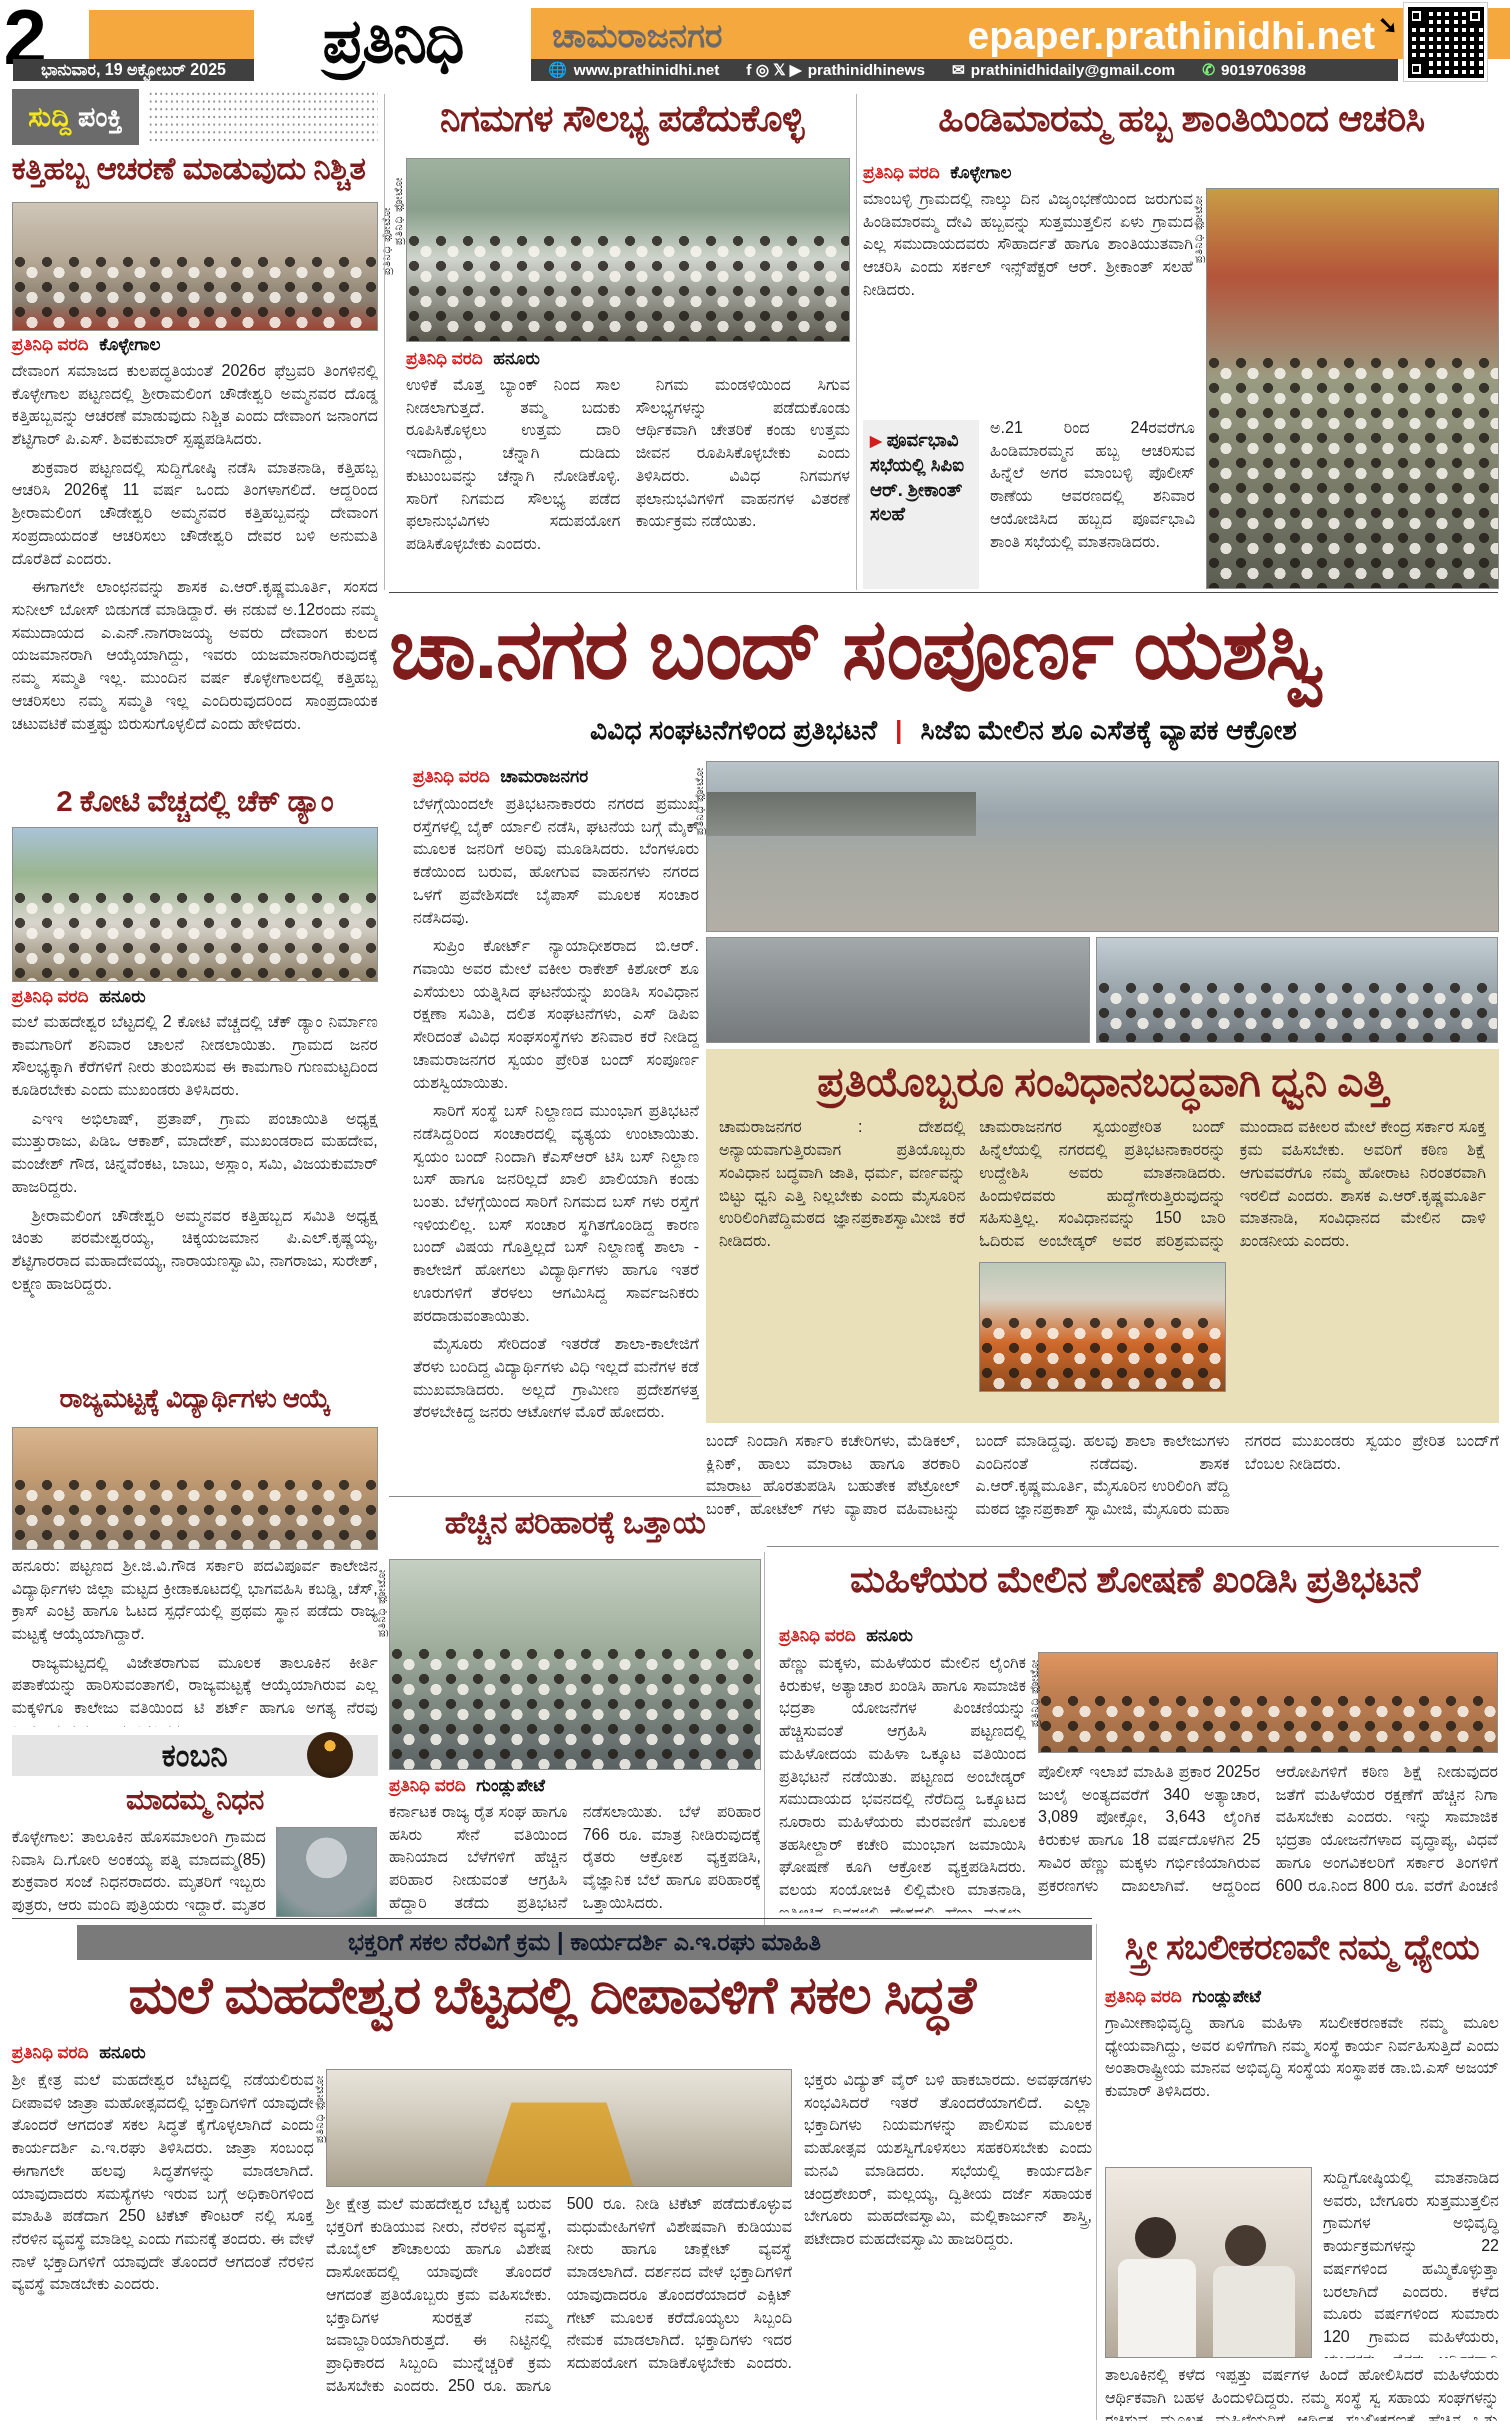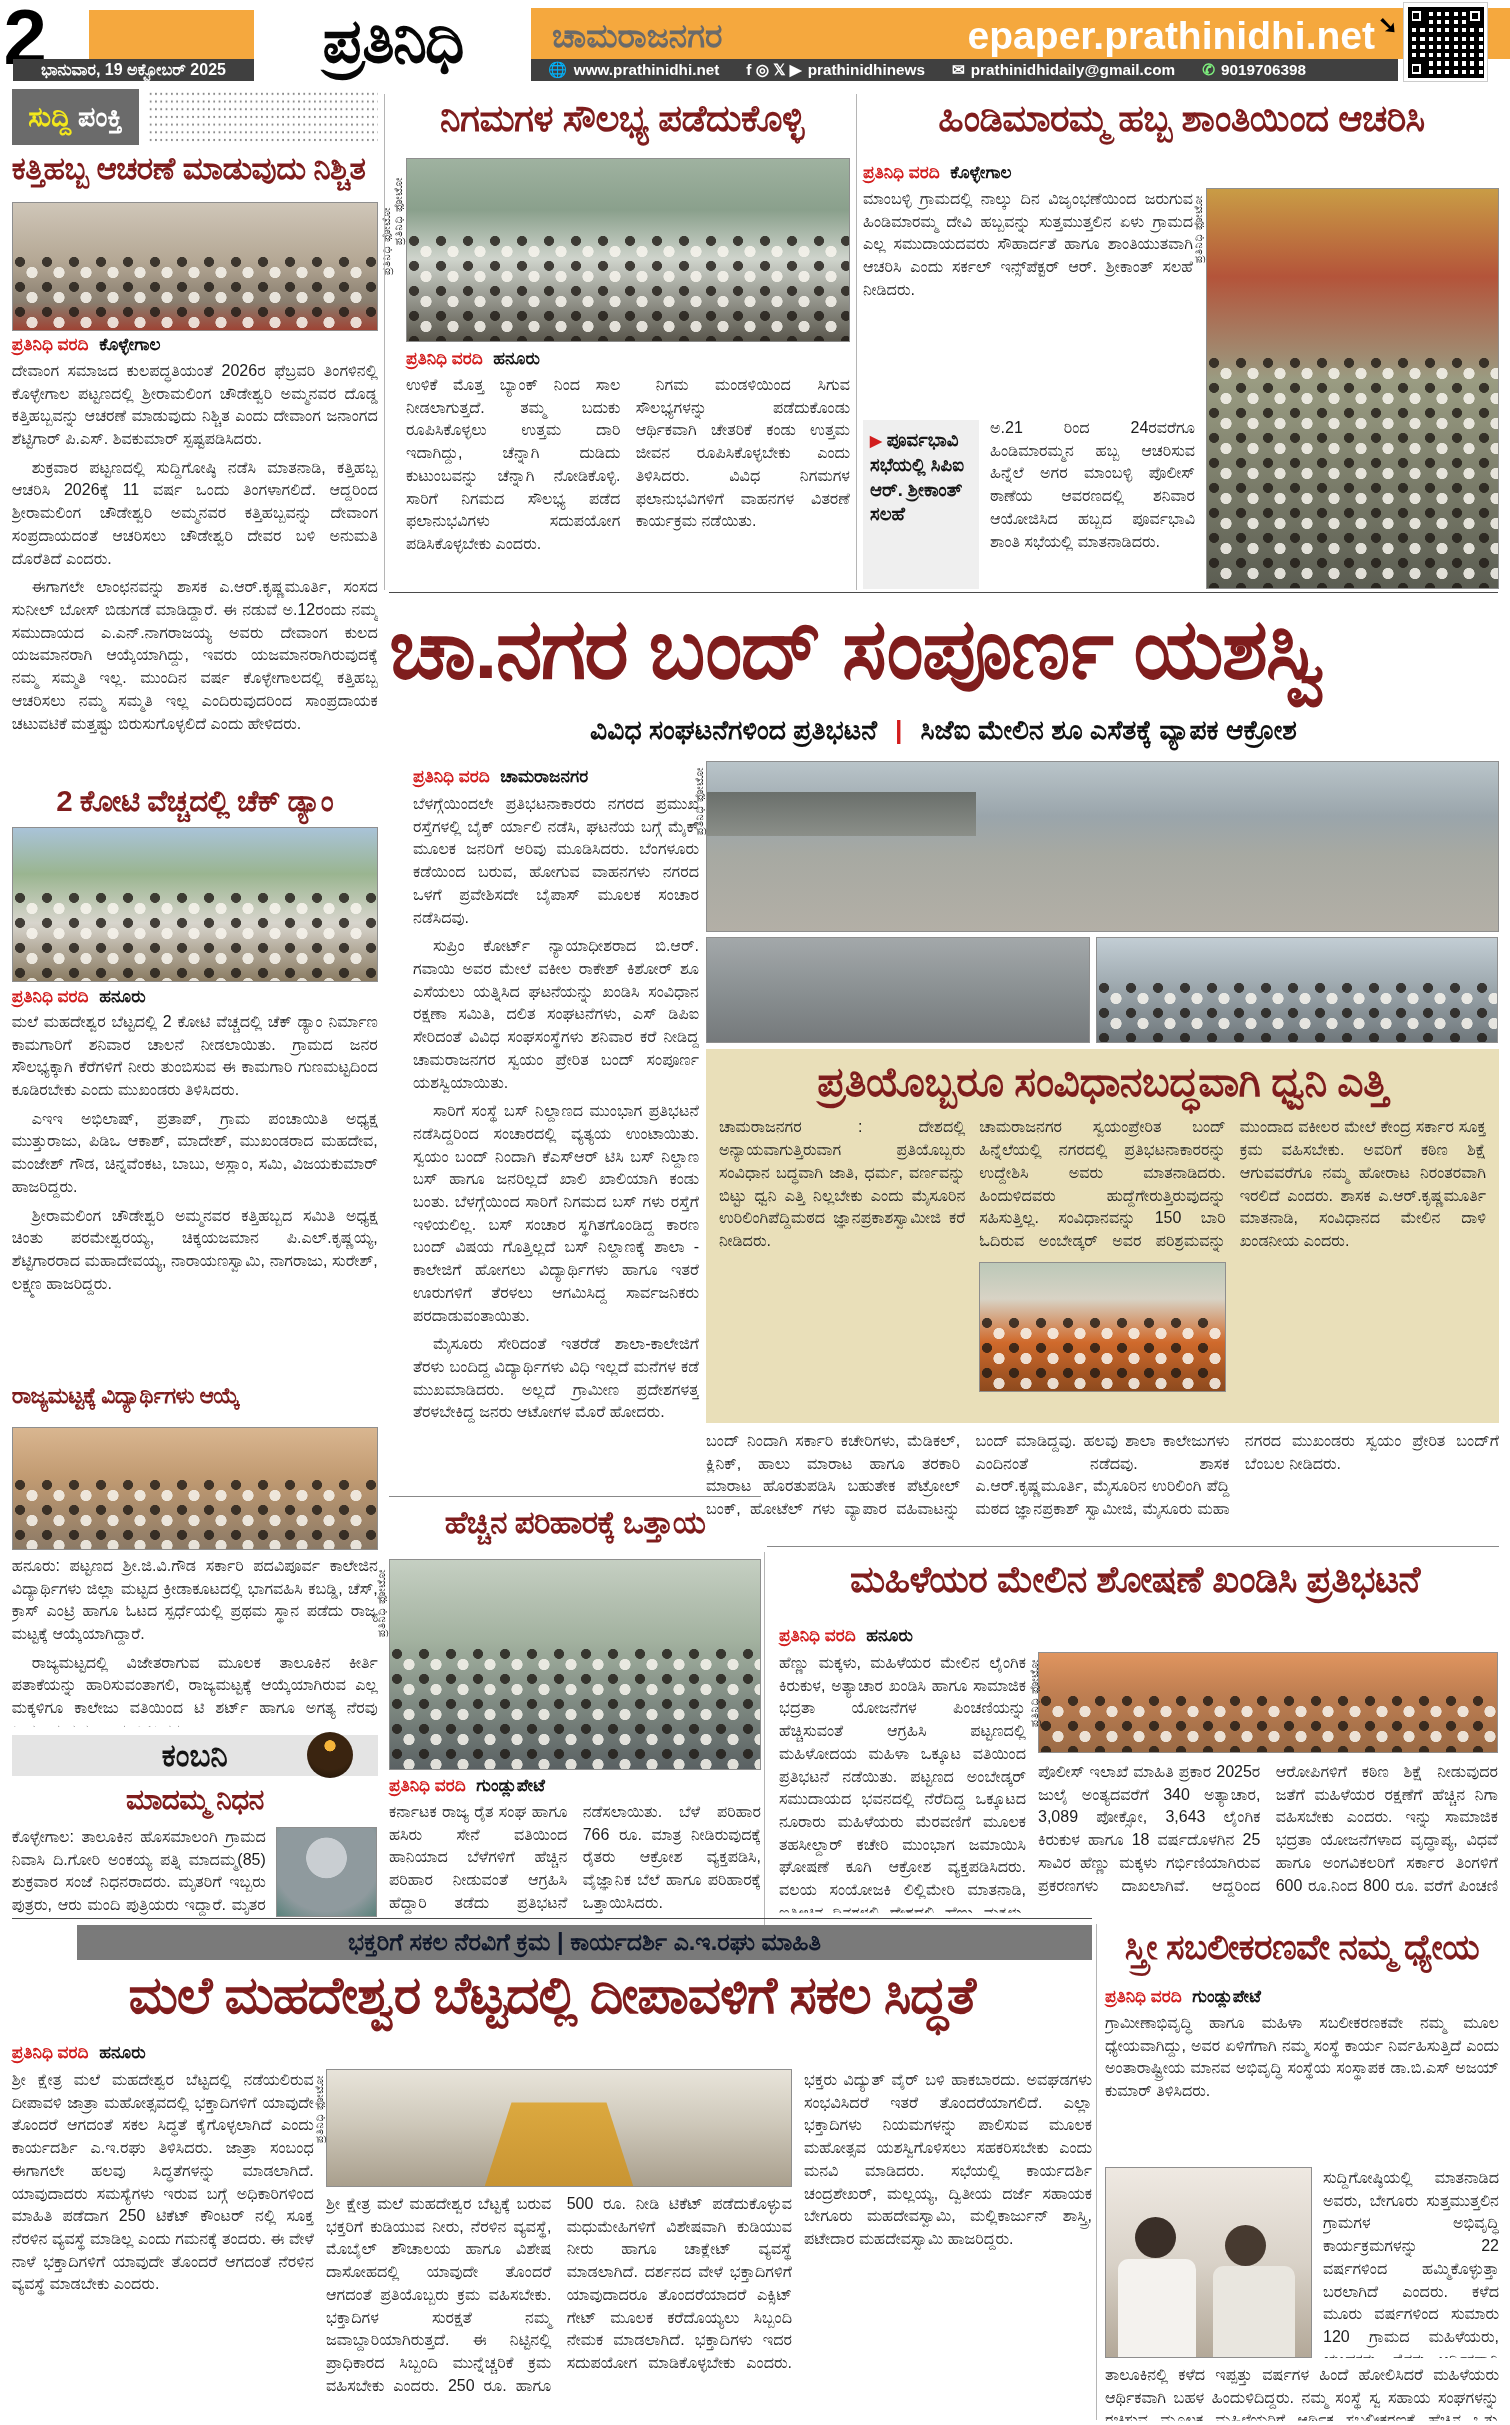--- a/index.html
+++ b/index.html
@@ -95,21 +95,21 @@
 <div class="abs byline" style="left:11.8px;top:987px">
   <span class="red">ಪ್ರತಿನಿಧಿ ವರದಿ</span>
   <span>ಹನೂರು</span>
 </div>
 <div class="abs body" style="left:11.8px;top:1011px;width:366px;height:360px;overflow:hidden">
   <p>ಮಲೆ ಮಹದೇಶ್ವರ ಬೆಟ್ಟದಲ್ಲಿ 2 ಕೋಟಿ ವೆಚ್ಚದಲ್ಲಿ ಚೆಕ್ ಡ್ಯಾಂ ನಿರ್ಮಾಣ ಕಾಮಗಾರಿಗೆ ಶನಿವಾರ ಚಾಲನೆ ನೀಡಲಾಯಿತು. ಗ್ರಾಮದ ಜನರ ಸೌಲಭ್ಯಕ್ಕಾಗಿ ಕೆರೆಗಳಿಗೆ ನೀರು ತುಂಬಿಸುವ ಈ ಕಾಮಗಾರಿ ಗುಣಮಟ್ಟದಿಂದ ಕೂಡಿರಬೇಕು ಎಂದು ಮುಖಂಡರು ತಿಳಿಸಿದರು.</p>
   <p>ಎಇಇ ಅಭಿಲಾಷ್, ಪ್ರತಾಪ್, ಗ್ರಾಮ ಪಂಚಾಯಿತಿ ಅಧ್ಯಕ್ಷ ಮುತ್ತುರಾಜು, ಪಿಡಿಒ ಆಕಾಶ್, ಮಾದೇಶ್, ಮುಖಂಡರಾದ ಮಹದೇವ, ಮಂಜೇಶ್ ಗೌಡ, ಚಿನ್ನವೆಂಕಟ, ಬಾಬು, ಅಸ್ಲಾಂ, ಸಮಿ, ವಿಜಯಕುಮಾರ್ ಹಾಜರಿದ್ದರು.</p>
   <p>ಶ್ರೀರಾಮಲಿಂಗ ಚೌಡೇಶ್ವರಿ ಅಮ್ಮನವರ ಕತ್ತಿಹಬ್ಬದ ಸಮಿತಿ ಅಧ್ಯಕ್ಷ ಚಿಂತು ಪರಮೇಶ್ವರಯ್ಯ, ಚಿಕ್ಕಯಜಮಾನ ಪಿ.ಎಲ್.ಕೃಷ್ಣಯ್ಯ, ಶೆಟ್ಟಿಗಾರರಾದ ಮಹಾದೇವಯ್ಯ, ನಾರಾಯಣಸ್ವಾಮಿ, ನಾಗರಾಜು, ಸುರೇಶ್, ಲಕ್ಷ್ಮಣ ಹಾಜರಿದ್ದರು.</p>
 </div>
 
-<div class="abs hl" style="left:11.8px;top:1384px;width:366px;font-size:22px;text-align:left">ರಾಜ್ಯಮಟ್ಟಕ್ಕೆ ವಿದ್ಯಾರ್ಥಿಗಳು ಆಯ್ಕೆ</div>
+<div class="abs hl" style="left:11.8px;top:1384px;width:366px;font-size:26px;text-align:center">ರಾಜ್ಯಮಟ್ಟಕ್ಕೆ ವಿದ್ಯಾರ್ಥಿಗಳು ಆಯ್ಕೆ</div>
 <div class="ph crowd" style="left:11.8px;top:1427px;width:366px;height:123px;background:linear-gradient(180deg,#d9b690 0%,#c29b72 40%,#8c7a66 100%)"></div>
 <div class="abs body" style="left:11.8px;top:1555px;width:366px;height:172px;overflow:hidden">
   <p>ಹನೂರು: ಪಟ್ಟಣದ ಶ್ರೀ.ಜಿ.ವಿ.ಗೌಡ ಸರ್ಕಾರಿ ಪದವಿಪೂರ್ವ ಕಾಲೇಜಿನ ವಿದ್ಯಾರ್ಥಿಗಳು ಜಿಲ್ಲಾ ಮಟ್ಟದ ಕ್ರೀಡಾಕೂಟದಲ್ಲಿ ಭಾಗವಹಿಸಿ ಕಬಡ್ಡಿ, ಚೆಸ್, ಕ್ರಾಸ್ ಎಂಟ್ರಿ ಹಾಗೂ ಓಟದ ಸ್ಪರ್ಧೆಯಲ್ಲಿ ಪ್ರಥಮ ಸ್ಥಾನ ಪಡೆದು ರಾಜ್ಯ ಮಟ್ಟಕ್ಕೆ ಆಯ್ಕೆಯಾಗಿದ್ದಾರೆ.</p>
   <p>ರಾಜ್ಯಮಟ್ಟದಲ್ಲಿ ವಿಜೇತರಾಗುವ ಮೂಲಕ ತಾಲೂಕಿನ ಕೀರ್ತಿ ಪತಾಕೆಯನ್ನು ಹಾರಿಸುವಂತಾಗಲಿ, ರಾಜ್ಯಮಟ್ಟಕ್ಕೆ ಆಯ್ಕೆಯಾಗಿರುವ ಎಲ್ಲ ಮಕ್ಕಳಿಗೂ ಕಾಲೇಜು ವತಿಯಿಂದ ಟಿ ಶರ್ಟ್ ಹಾಗೂ ಅಗತ್ಯ ನೆರವು ನೀಡಲಾಗುವುದು ಎಂದು ತಿಳಿಸಿದರು.</p>
 
 </div>
 
 <div class="abs obitband" style="left:11.8px;top:1735px;width:366px;height:41px">
   <span>ಕಂಬನಿ</span>
 </div>

